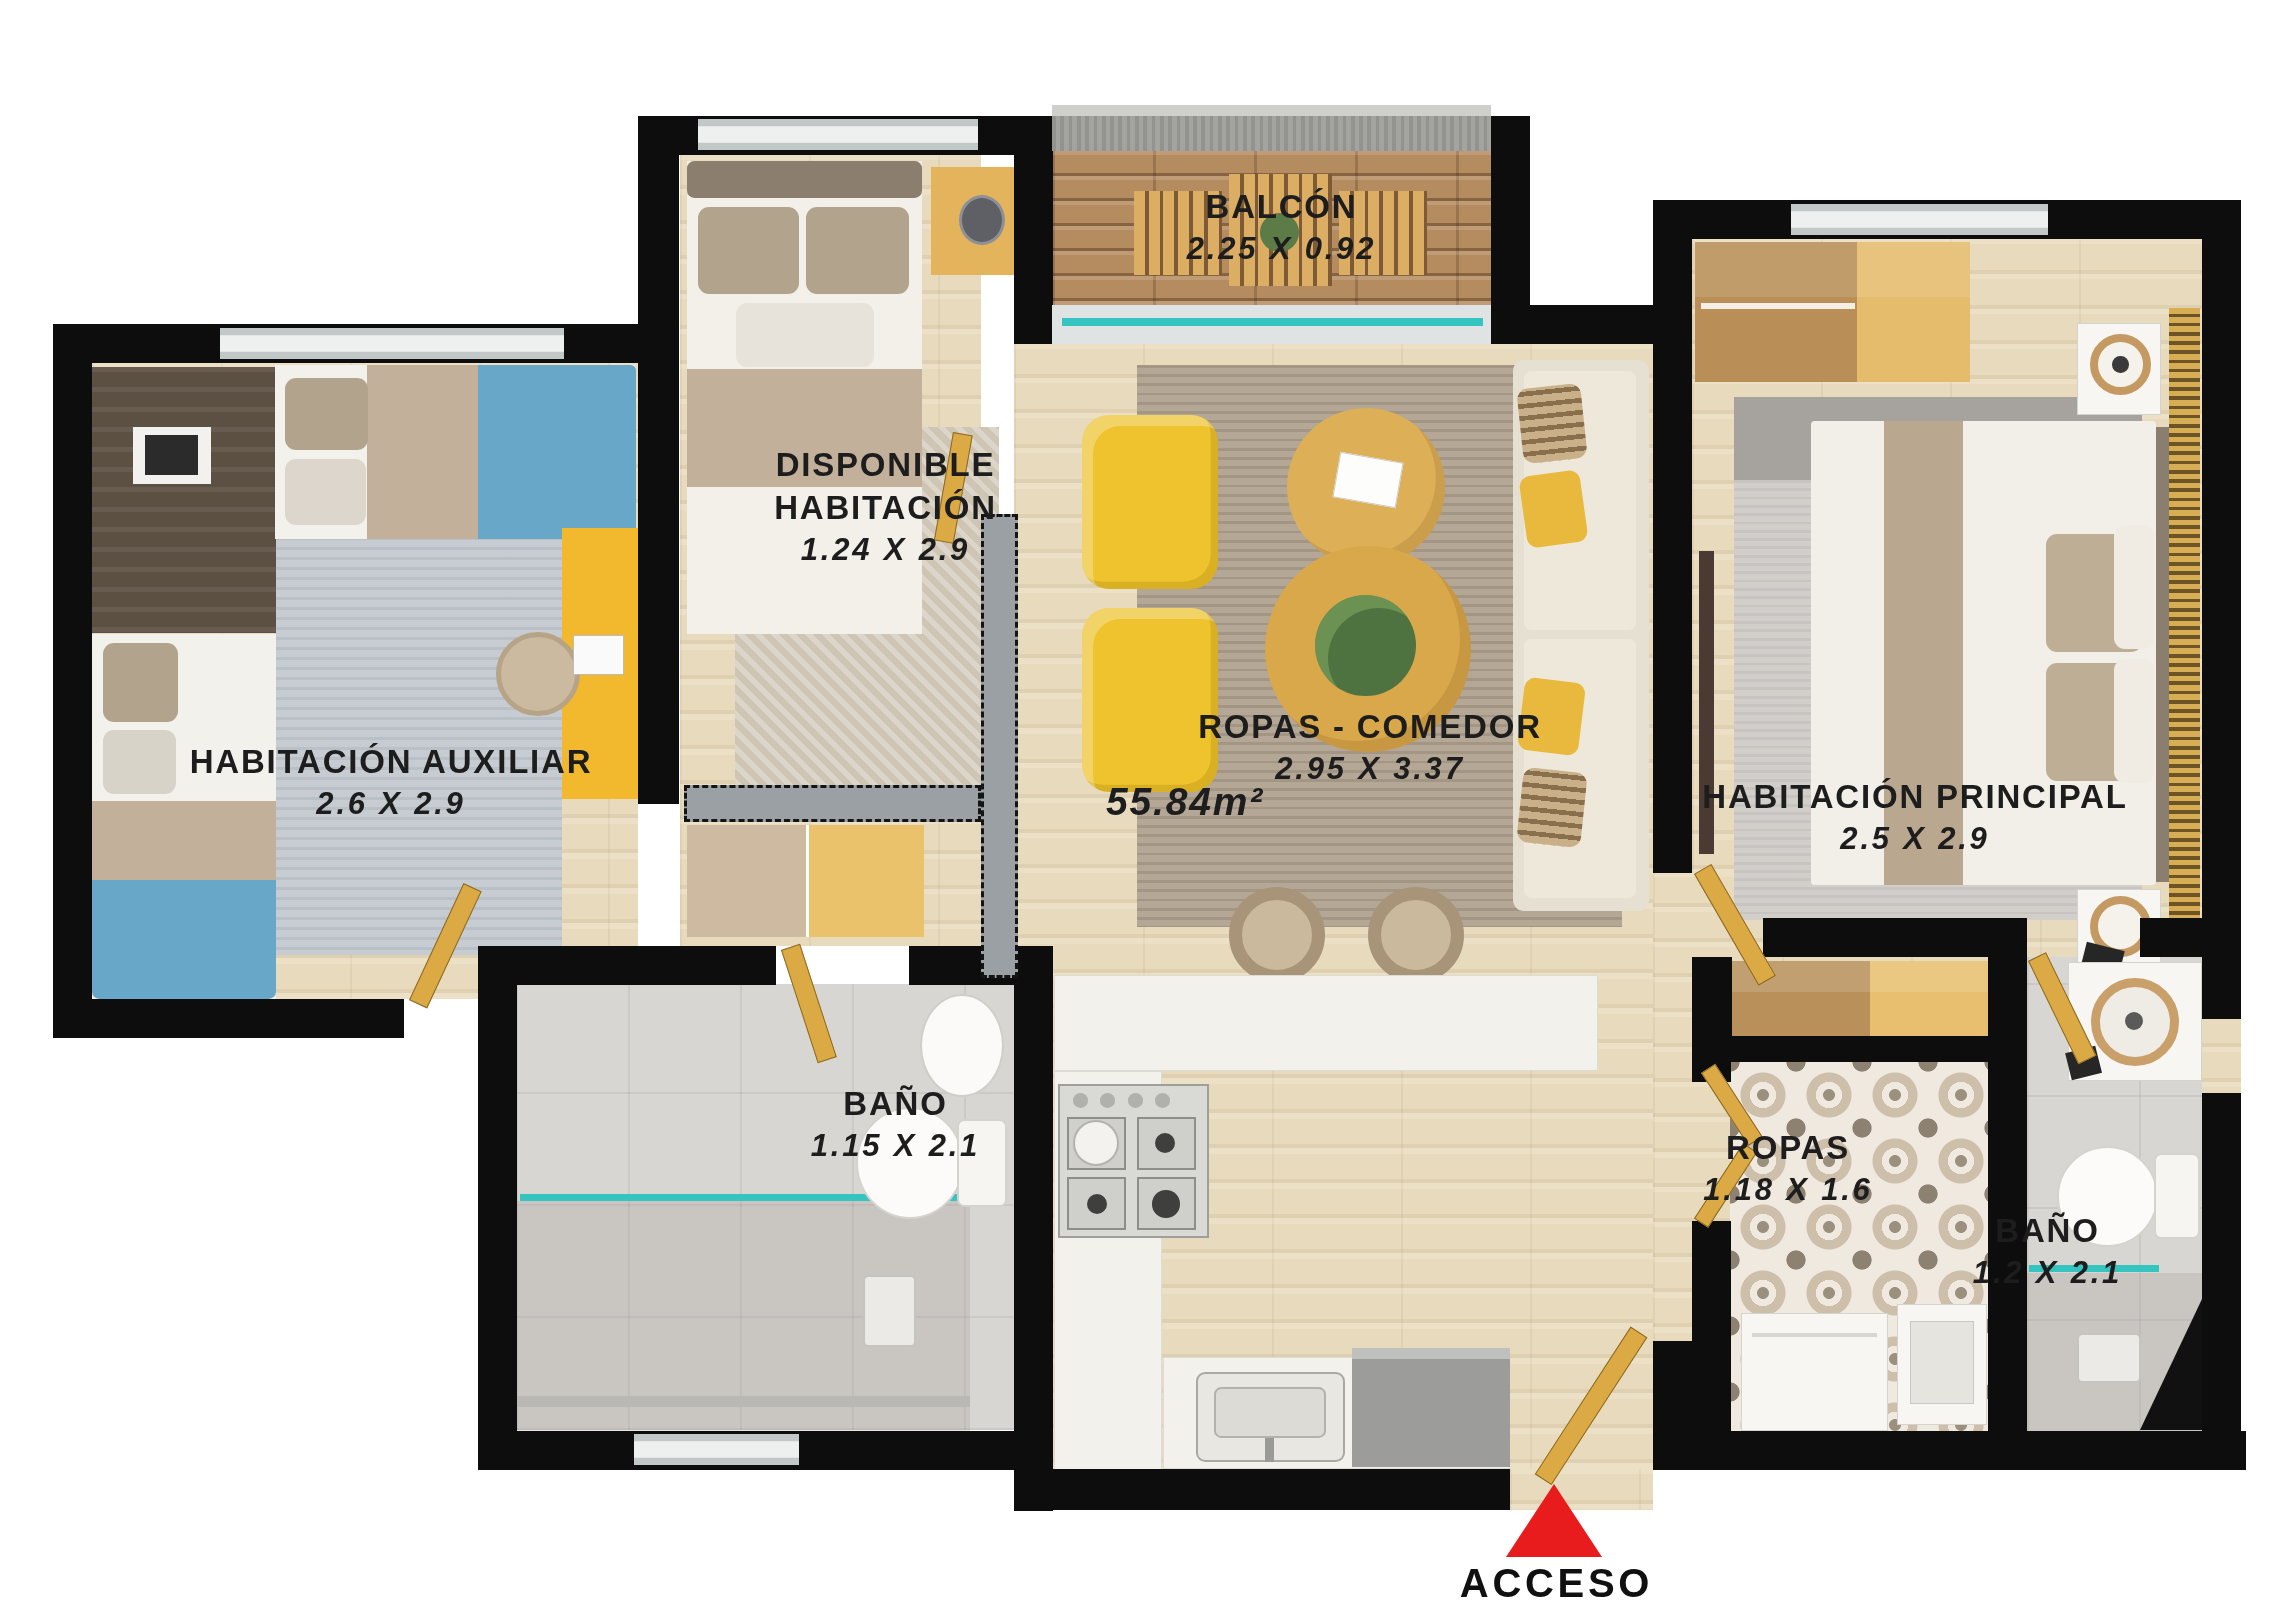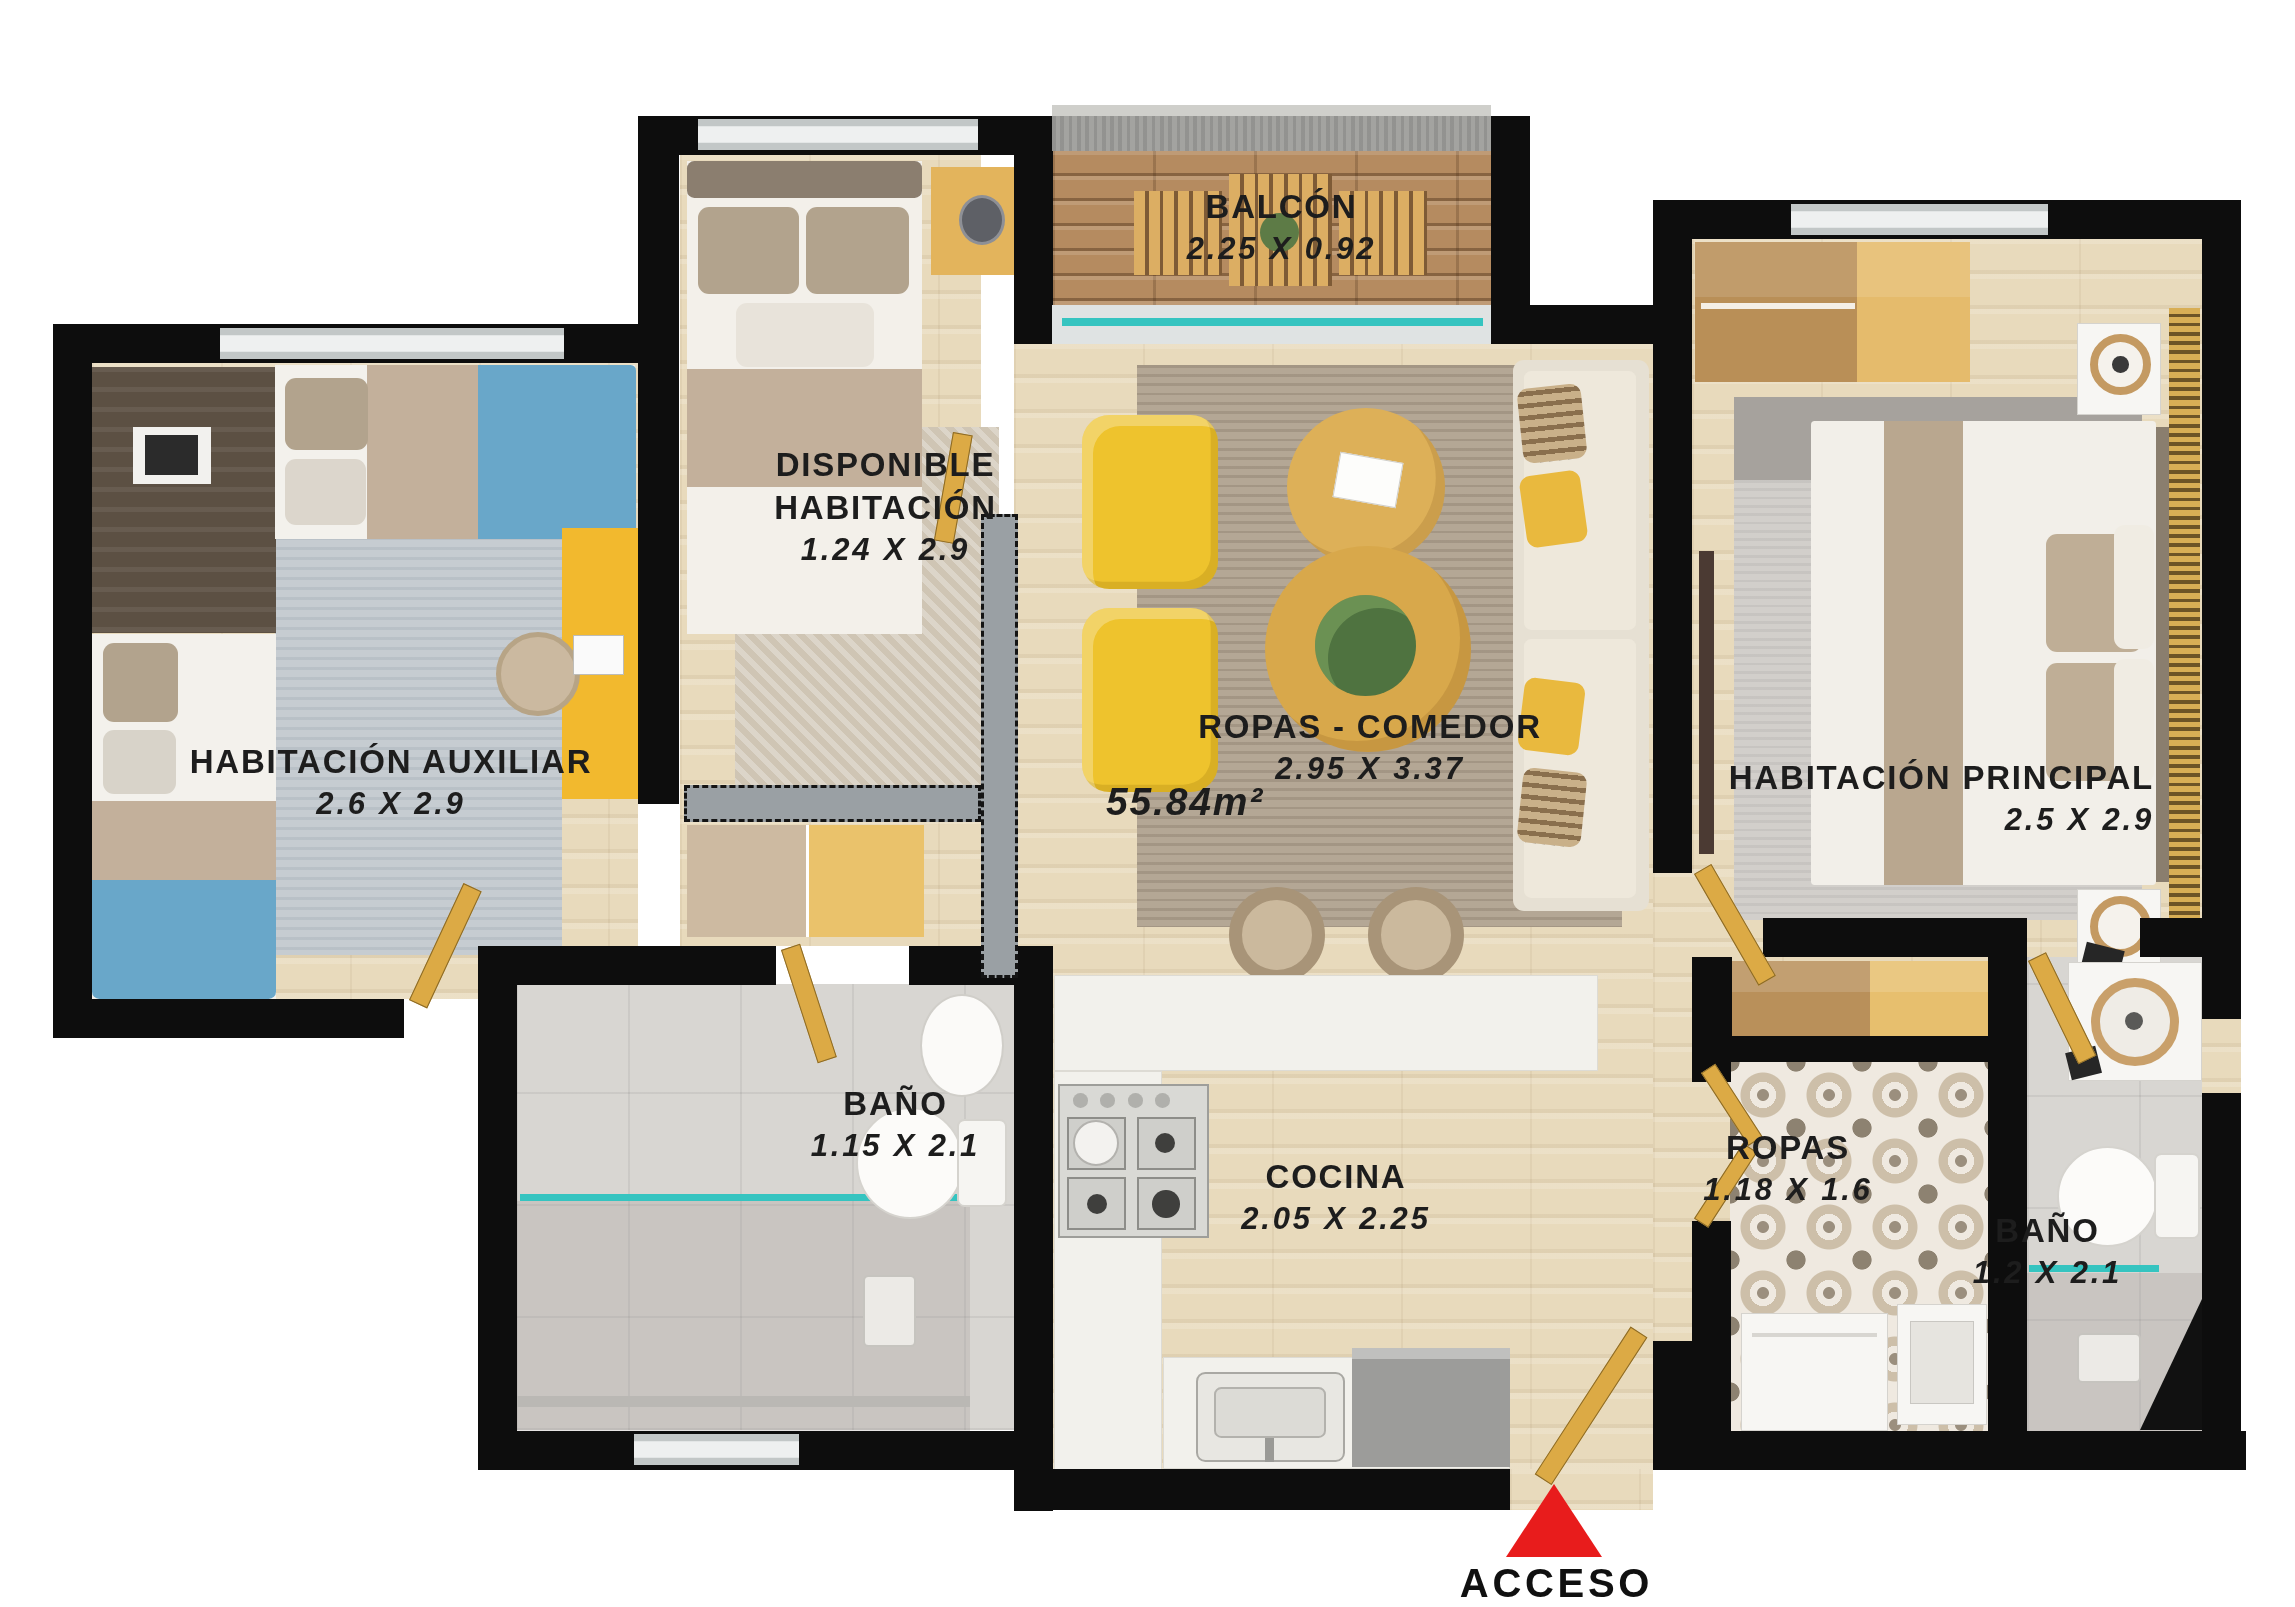--- a/index.html
+++ b/index.html
@@ -244,32 +244,28 @@
     <span class="nm">HABITACIÓN AUXILIAR</span>
     <span class="dm">2.6 X 2.9</span>
   </div>
   <div class="lbl" style="left:1177px;top:705px;width:386px;">
     <span class="nm">ROPAS - COMEDOR</span>
     <span class="dm">2.95 X 3.37</span>
   </div>
   <div class="lbl split" style="left:1038px;top:779px;width:294px;">
     <span class="dm">55.84m²</span>
   </div>
-  <div class="lbl" style="left:1676px;top:756px;width:478px;text-align:right;">
+  <div class="lbl" style="left:1676px;top:775px;width:478px;">
     <span class="nm">HABITACIÓN PRINCIPAL</span>
     <span class="dm">2.5 X 2.9</span>
   </div>
   <div class="lbl" style="left:776px;top:1082px;width:239px;">
     <span class="nm">BAÑO</span>
     <span class="dm">1.15 X 2.1</span>
   </div>
-  <div class="lbl" style="left:1180px;top:1155px;width:312px;">
-    <span class="nm">COCINA</span>
-    <span class="dm">2.05 X 2.25</span>
-  </div>
   <div class="lbl" style="left:1664px;top:1126px;width:248px;">
     <span class="nm">ROPAS</span>
     <span class="dm">1.18 X 1.6</span>
   </div>
   <div class="lbl" style="left:1928px;top:1209px;width:239px;">
     <span class="nm">BAÑO</span>
     <span class="dm">1.2 X 2.1</span>
   </div>
 
   <div class="tri" style="left:1506px;top:1484px;"></div>

